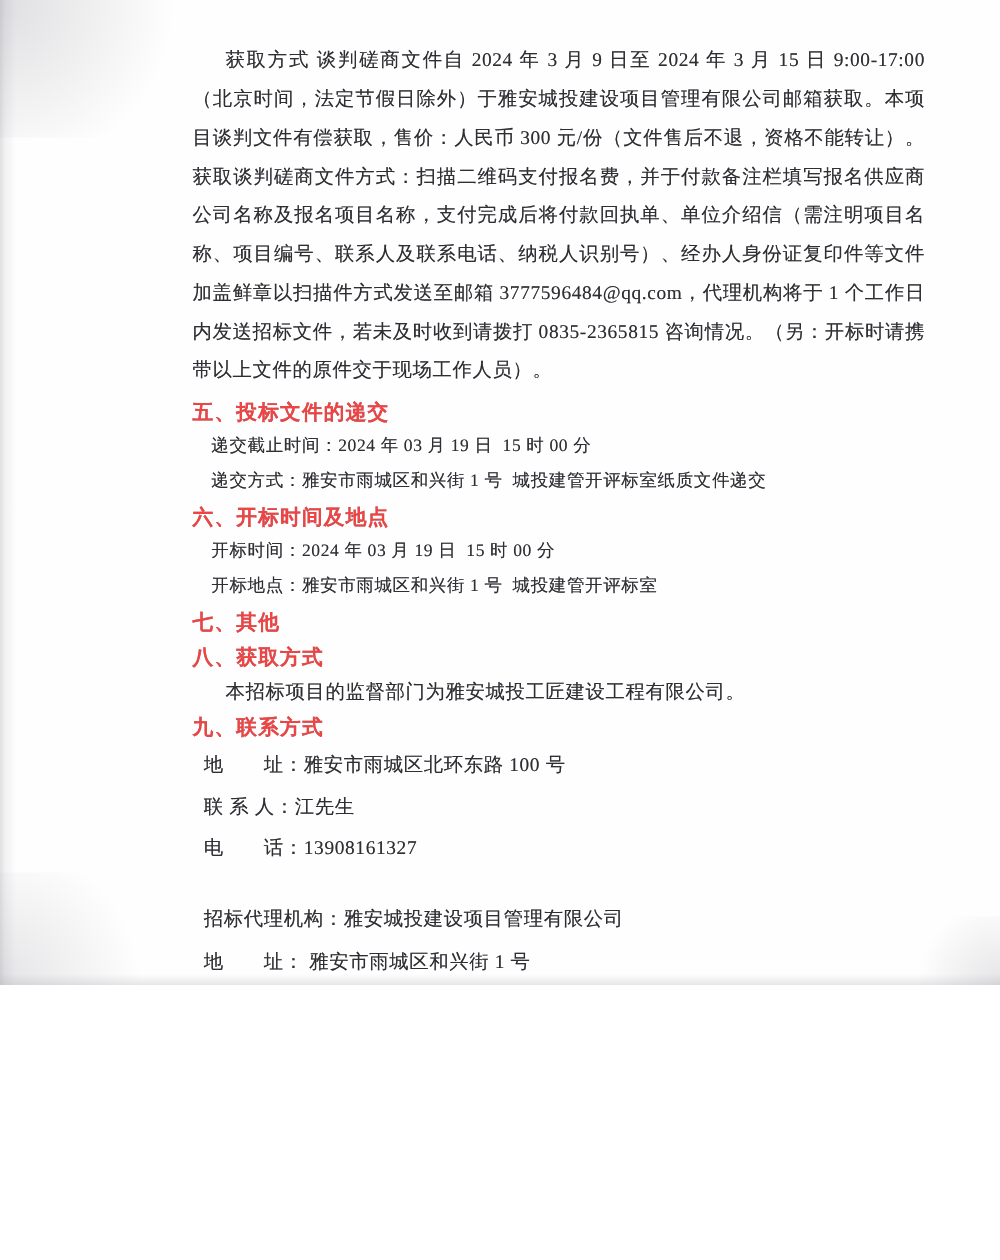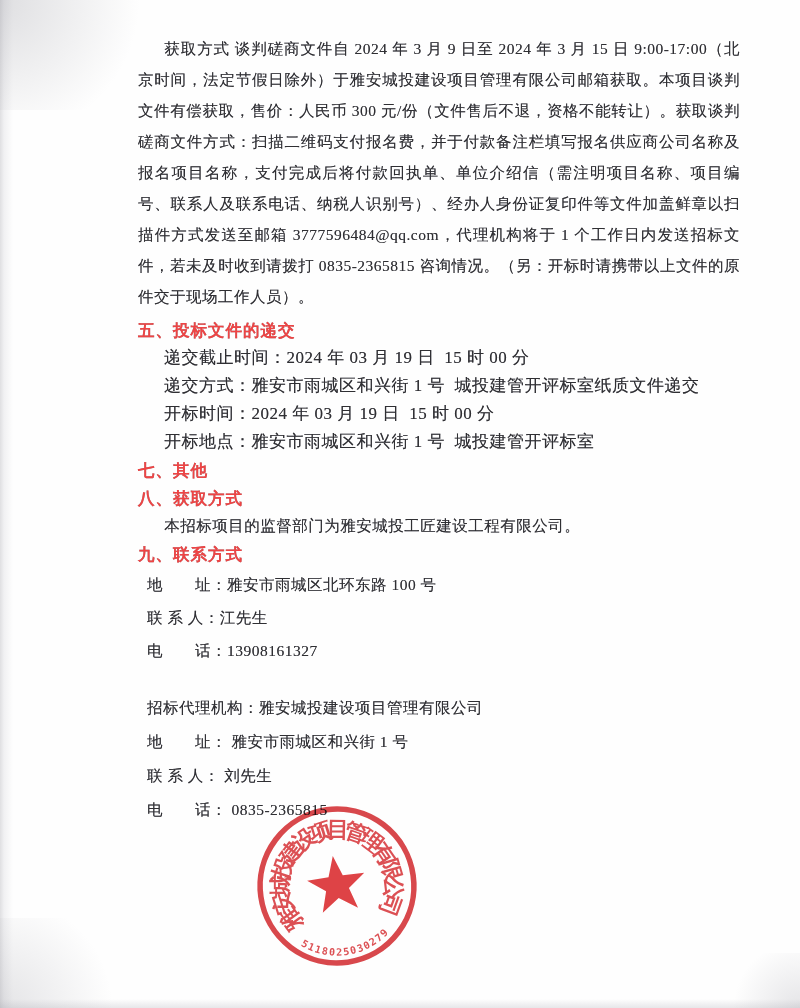--- a/index.html
+++ b/index.html
@@ -1,23 +1,24 @@
 <!DOCTYPE html>
 <html><head>
 <meta charset="utf-8">
 <style>
   * { margin:0; padding:0; box-sizing:border-box; }
   html,body { background:#ffffff; }
   .page {
     position:relative;
-    width:800px; height:1008px;
+    width:800px; height:788px;
     background:#fefefe;
     overflow:hidden;
     font-family:"Liberation Serif","DejaVu Serif",serif;
     color:#2f2f33;
+    padding-left:16px;
   }
   
   .edge-left {
     position:absolute; left:0; top:0; bottom:0; width:13px;
     background:linear-gradient(90deg,#c6c6ca 0px,#e6e6e9 4px,rgba(255,255,255,0) 13px);
     opacity:.55;
   }
   .corner-tl {
     position:absolute; left:0; top:0; width:160px; height:110px;
     background:radial-gradient(circle at 0 0, rgba(150,150,158,.30), rgba(255,255,255,0) 72%);
@@ -47,23 +48,23 @@
     text-indent:1.7em;
     margin-bottom:4px;
   }
   h2.sec {
     font-family:"Liberation Sans","DejaVu Sans",sans-serif;
     font-size:16.5px; line-height:28px;
     font-weight:700; color:#ef4444;
     letter-spacing:1px;
   }
   .sub {
-    font-size:17px; line-height:28px;
+    font-size:14px; line-height:28px;
     letter-spacing:.5px;
-    margin-left:26px;
+    margin-left:15px;
     white-space:pre-wrap;
   }
   .para {
     font-size:15.5px; line-height:28px;
     letter-spacing:.5px;
     text-align:justify;
     text-indent:1.7em;
   }
   .row {
     font-size:15.5px; line-height:33px;
@@ -108,20 +109,21 @@
   <div class="edge-bottom"></div>
 
   <div class="content">
 
     <p class="intro">获取方式 谈判磋商文件自 2024 年 3 月 9 日至 2024 年 3 月 15 日 9:00-17:00（北京时间，法定节假日除外）于雅安城投建设项目管理有限公司邮箱获取。本项目谈判文件有偿获取，售价：人民币 300 元/份（文件售后不退，资格不能转让）。获取谈判磋商文件方式：扫描二维码支付报名费，并于付款备注栏填写报名供应商公司名称及报名项目名称，支付完成后将付款回执单、单位介绍信（需注明项目名称、项目编号、联系人及联系电话、纳税人识别号）、经办人身份证复印件等文件加盖鲜章以扫描件方式发送至邮箱 3777596484@qq.com，代理机构将于 1 个工作日内发送招标文件，若未及时收到请拨打 0835-2365815 咨询情况。（另：开标时请携带以上文件的原件交于现场工作人员）。</p>
 
     <h2 class="sec">五、投标文件的递交</h2>
     <p class="sub">递交截止时间：2024 年 03 月 19 日  15 时 00 分</p>
     <p class="sub">递交方式：雅安市雨城区和兴街 1 号  城投建管开评标室纸质文件递交</p>
 
+    <h2 class="sec">六、开标时间及地点</h2>
     <p class="sub">开标时间：2024 年 03 月 19 日  15 时 00 分</p>
     <p class="sub">开标地点：雅安市雨城区和兴街 1 号  城投建管开评标室</p>
 
     <h2 class="sec">七、其他</h2>
 
     <h2 class="sec">八、获取方式</h2>
     <p class="para">本招标项目的监督部门为雅安城投工匠建设工程有限公司。</p>
 
     <h2 class="sec">九、联系方式</h2>
 

